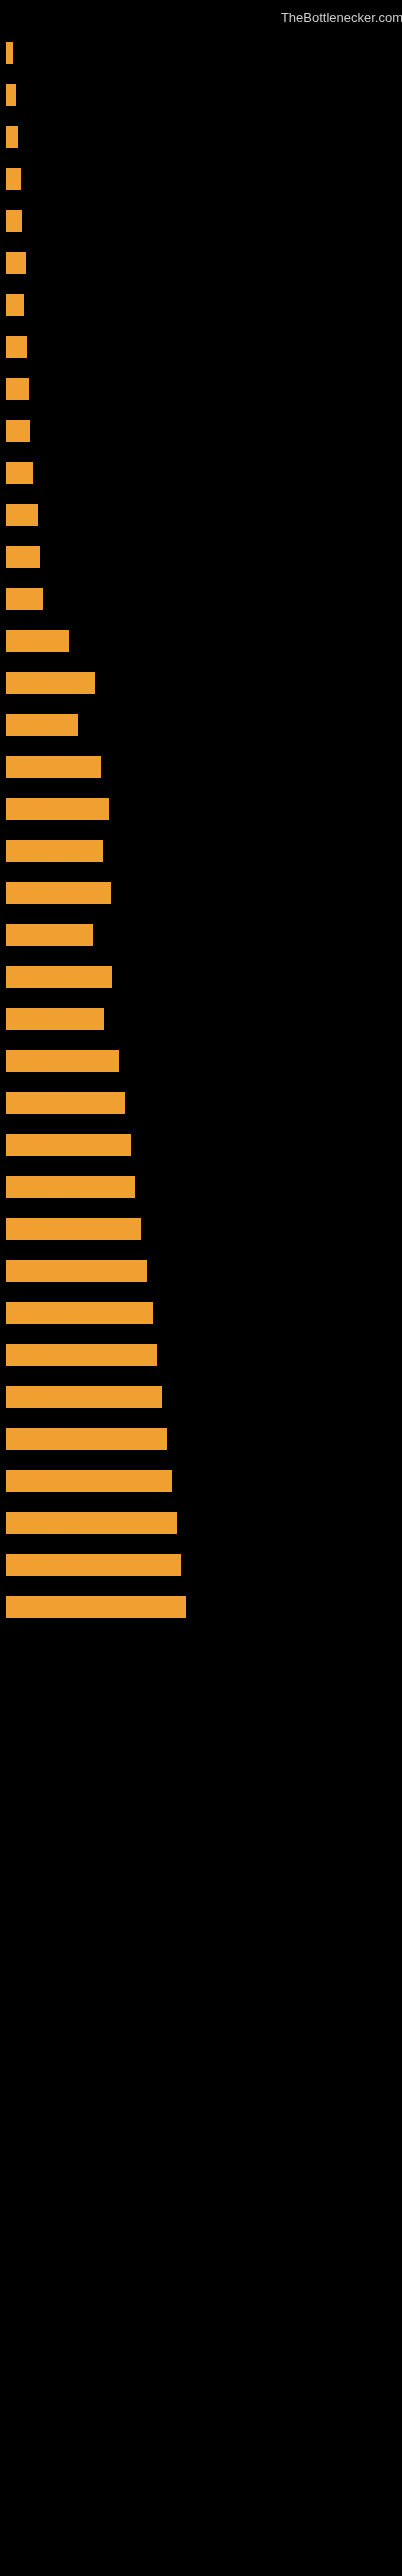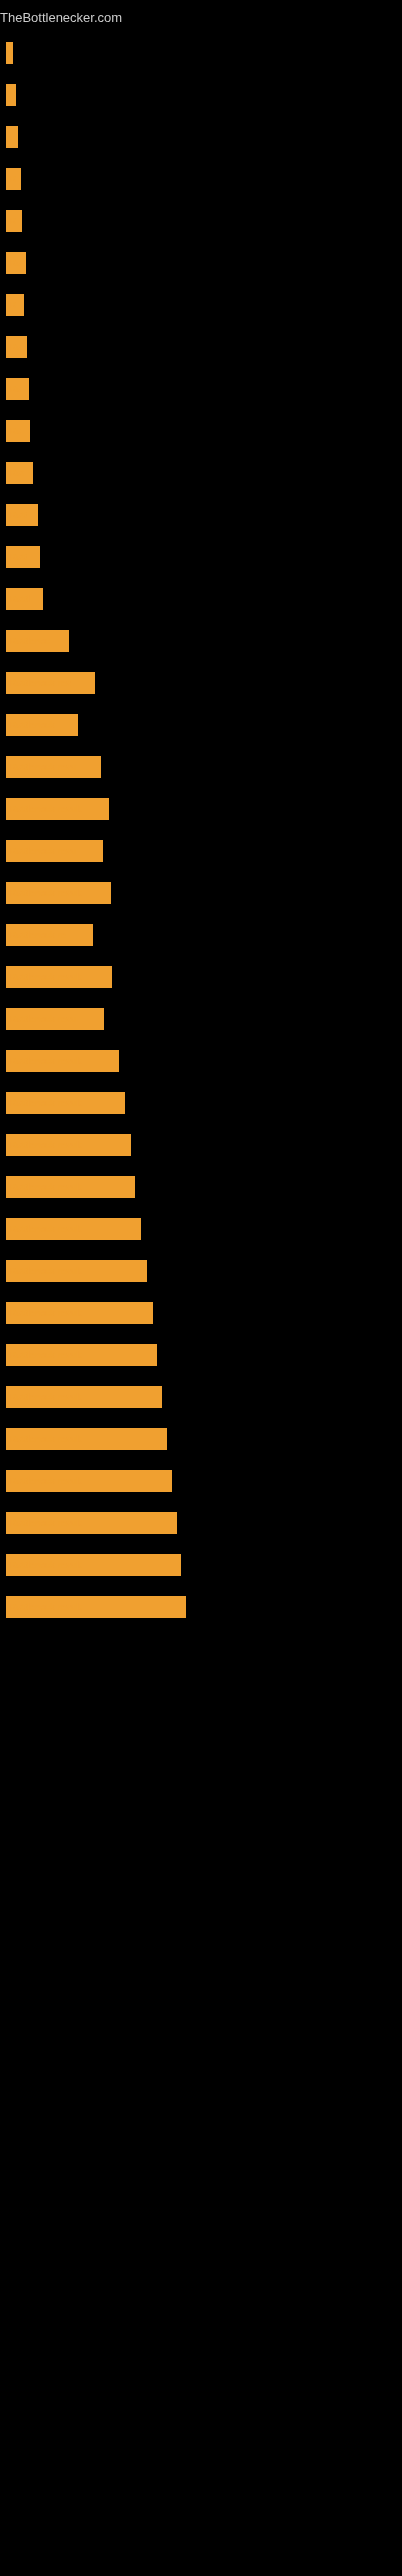--- a/index.html
+++ b/index.html
@@ -12,21 +12,21 @@
       background-color: #000000;
       width: 403px;
       min-height: 2576px;
       font-family: Arial, sans-serif;
       position: relative;
     }
 
     .site-title {
       color: #cccccc;
       font-size: 13px;
-      text-align: left;
+      text-align: right;
       padding: 6.4px 0;
       position: absolute;
       top: 3.2px;
       left: 0;
       right: 0;
     }
 
     .bars-container {
       position: absolute;
       top: 24px;

